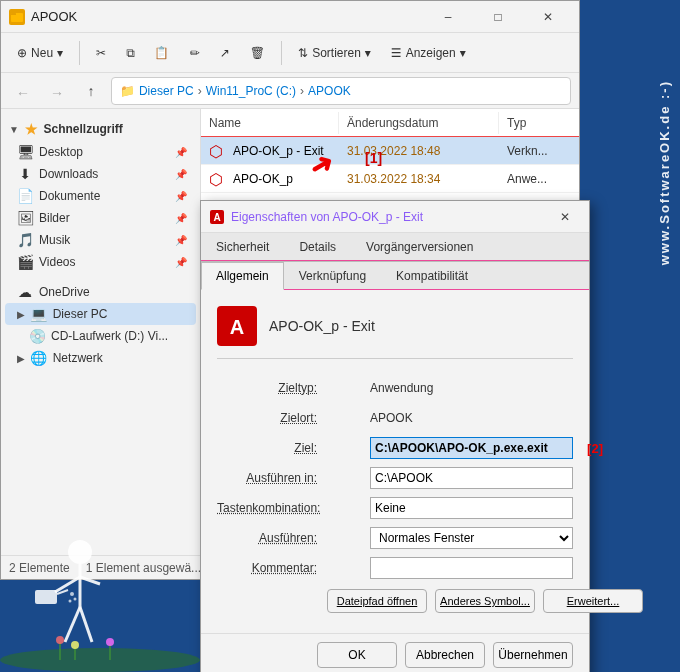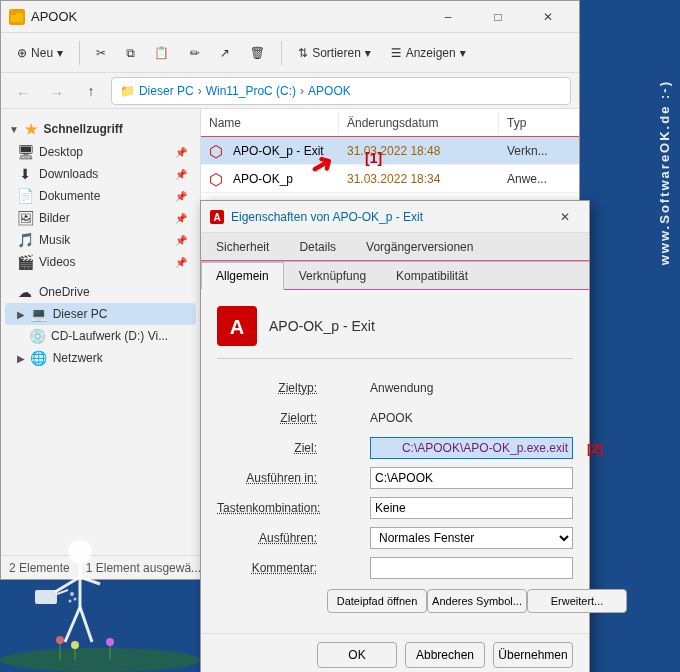--- a/index.html
+++ b/index.html
@@ -274,21 +274,21 @@
       align-items: center;
       padding: 0 8px;
       gap: 6px;
       border-bottom: 1px solid #ddd;
     }
     .dialog-title-icon {
       width: 16px; height: 16px;
     }
     .dialog-title-text {
       font-size: 12px;
-      color: #0369a1;
+      color: #8b5cf6;
       flex: 1;
     }
     .dialog-close-btn {
       width: 32px; height: 28px;
       display: flex; align-items: center; justify-content: center;
       cursor: pointer;
       font-size: 12px;
       color: #444;
       border-radius: 4px;
     }
@@ -374,23 +374,22 @@
       border: 1px solid #aaa;
       background: white;
       padding: 1px 4px;
       font-size: 12px;
       font-family: 'Segoe UI', sans-serif;
       outline: none;
     }
     .form-input.highlighted {
       background: #cce0f5;
       border-color: #0078d4;
-      color: #701a75;
-      font-weight: 400;
-      text-align: right;
+      color: #000000;
+      font-weight: 700;
     }
     .form-input-wrapper {
       flex: 1;
       display: flex;
       align-items: center;
       position: relative;
     }
     .annotation-2 {
       position: absolute;
       right: -30px;
@@ -432,23 +431,24 @@
       border-radius: 4px;
       font-size: 12px;
       cursor: pointer;
       display: flex; align-items: center; justify-content: center;
       font-family: 'Segoe UI', sans-serif;
     }
 
     
     .dialog-action-row {
       display: flex;
-      gap: 0;
+      gap: 8px;
       margin-top: 4px;
       padding-left: 110px;
+      text-decoration: underline;
     }
     .dialog-action-btn {
       min-width: 100px;
       height: 24px;
       background: #f3f3f3;
       border: 1px solid #aaa;
       border-radius: 4px;
       font-size: 11px;
       cursor: pointer;
       display: flex; align-items: center; justify-content: center;

